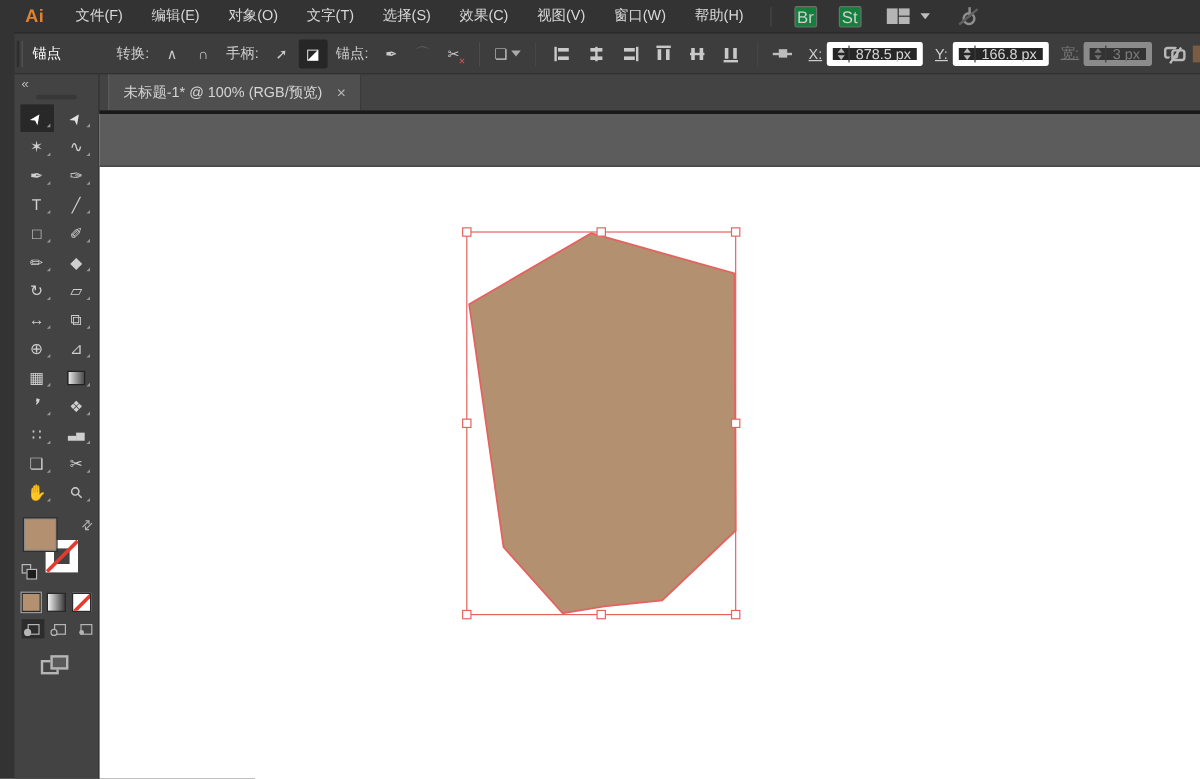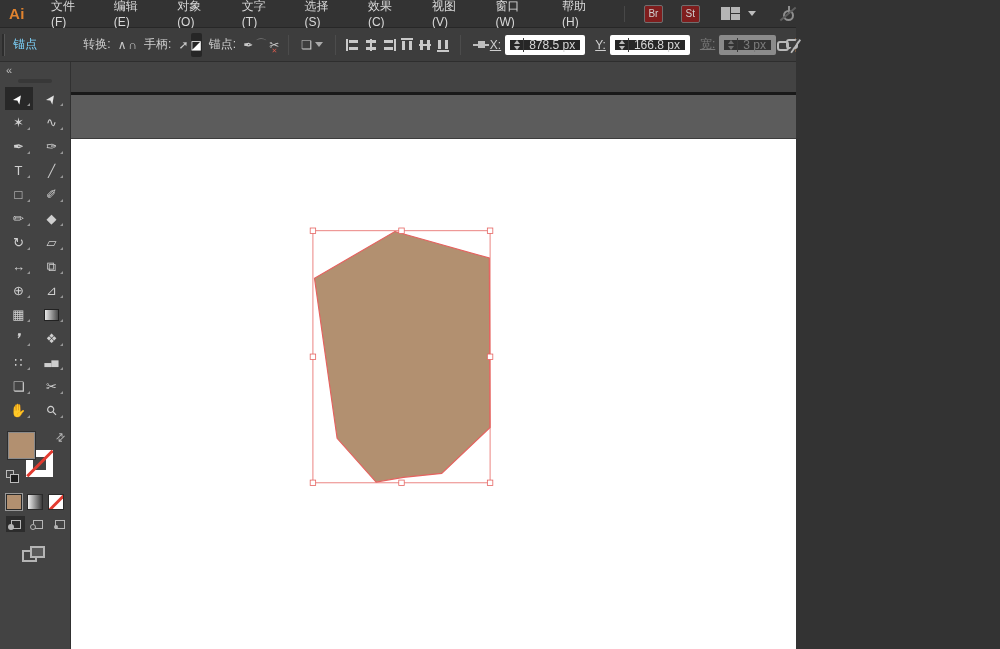--- a/index.html
+++ b/index.html
@@ -1,39 +1,39 @@
 <!DOCTYPE html>
 <html><head>
 <meta charset="utf-8">
 <style>
   * { margin:0; padding:0; box-sizing:border-box; }
   html,body { width:1000px; height:649px; overflow:hidden; }
   body { font-family:"Liberation Sans","DejaVu Sans",sans-serif; background:#333; font-size:12px; color:#d6d6d6; }
-  .app { width:796px; height:649px; display:flex; flex-direction:column; }
+  .app { width:1000px; height:649px; display:flex; flex-direction:column;padding-left:12px; }
 
   
   .menubar { height:28px; background:#333333; display:flex; align-items:center; border-bottom:1px solid #272727; flex:0 0 28px; }
   .ai-logo { color:#e0832f; font-weight:bold; font-size:15px; margin:0 14px 0 9px; letter-spacing:.5px; }
   .menu-item { padding:0 12px; height:28px; display:flex; align-items:center; color:#d9d9d9; cursor:default; }
   .mb-sep { width:1px; height:16px; background:#484848; margin:0 10px; }
-  .badge { width:19px; height:18px; background:#7f1d1d; border:1px solid #6e6e6e; border-radius:2px; color:#cfcfcf; font-size:10px; display:flex; align-items:center; justify-content:center; margin:0 9px; }
+  .badge { width:19px; height:18px; background:#15803d; border:1px solid #6e6e6e; border-radius:2px; color:#cfcfcf; font-size:14px; display:flex; align-items:center; justify-content:center; margin:0 9px; }
   .ws-icon { width:20px; height:14px; display:grid; grid-template-columns:9px 9px; grid-template-rows:6px 6px; gap:1px; margin:0 4px 0 12px; }
   .ws-icon i { background:#b5b5b5; display:block; }
   .ws-icon i:first-child { grid-row:1/3; }
   .chev-down { width:0; height:0; border-left:4px solid transparent; border-right:4px solid transparent; border-top:5px solid #bdbdbd; margin:0 8px 0 4px; }
   .sync-icon { position:relative; width:16px; height:16px; margin-left:16px; }
   .sync-icon .pw { position:absolute; left:3px; top:4px; width:11px; height:11px; border:2px solid #8f8f8f; border-radius:50%; }
   .sync-icon .pb { position:absolute; left:8px; top:0; width:2px; height:8px; background:#8f8f8f; }
   .sync-icon .sl { position:absolute; left:-2px; top:7px; width:20px; height:2px; background:#5f5f5f; transform:rotate(-40deg); }
 
   
   .controlbar { height:34px; background:#3d3d3d; display:flex; align-items:center; border-bottom:1px solid #2e2e2e; flex:0 0 34px; }
   .cb-grip { width:5px; height:22px; margin-left:2px; border-left:2px solid #2d2d2d; border-right:1px solid #555; }
   .cb-label { color:#cfcfcf; margin:0 6px; white-space:nowrap; }
-  .cb-label.strong { margin-left:8px; margin-right:40px; color:#7dd3fc; }
+  .cb-label.strong { margin-left:8px; margin-right:40px; color:#ffffff; }
   .cb-btn { width:24px; height:24px; display:flex; align-items:center; justify-content:center; color:#c9c9c9; border-radius:2px; position:relative; margin:0 1px; }
   .cb-btn.active { background:#262626; color:#fff; }
   .cb-btn.disabled { color:#777; }
   .cb-btn .mini-badge { position:absolute; right:2px; bottom:2px; font-size:7px; color:#d05a4e; }
   .cb-sep { width:1px; height:20px; background:#2e2e2e; border-right:1px solid #4c4c4c; margin:0 8px; }
   .iso-btn { display:flex; align-items:center; padding:0 4px; height:24px; color:#c9c9c9; }
   .iso-btn .chev-down { margin:0 0 0 3px; border-top-color:#aaa; }
   
   .al { width:24px; height:24px; display:flex; align-items:center; justify-content:center; margin:0 2px; }
   .al .ic { position:relative; width:14px; height:12px; color:#c9c9c9; }
@@ -389,20 +389,24 @@
       </div>
 
       <div class="screenmode" data-name="screen-mode-button">
           <span class="r1"></span>
           <span class="r2"></span>
         </div>
     </div>
 
     <div class="canvas-col" data-name="document-area">
       <div class="tabstrip" data-name="document-tab-strip">
+        <div class="tab" data-name="document-tab">
+          <span data-name="document-tab-title">未标题-1* @ 100% (RGB/预览)</span>
+          <span class="tab-close" data-name="tab-close-icon">×</span>
+        </div>
         <div class="strip-line" data-name="tabstrip-border"></div>
       </div>
 
       <div class="viewport" data-name="canvas-viewport">
         <div class="pasteboard" data-name="pasteboard"></div>
         <svg class="art-svg" viewBox="0 0 929 554" data-name="artwork-layer">
           <polygon data-name="selected-polygon-shape" stroke-width="1.5" points="415,97 536,131 537,348 475,407 426,412 391,418 341,362 312,157" fill="#b29070" stroke="#e5625f"></polygon>
           <rect data-name="selection-bounding-box" fill="none" stroke-width="1" x="310" y="96" width="227" height="323" stroke="#e5625f"></rect>
           <rect class="h" width="7" height="7" fill="#ffffff" data-name="selection-handle" x="306.5" y="92.5" stroke="#e5625f"></rect>
           <rect class="h" width="7" height="7" fill="#ffffff" data-name="selection-handle" x="420" y="92.5" stroke="#e5625f"></rect>

